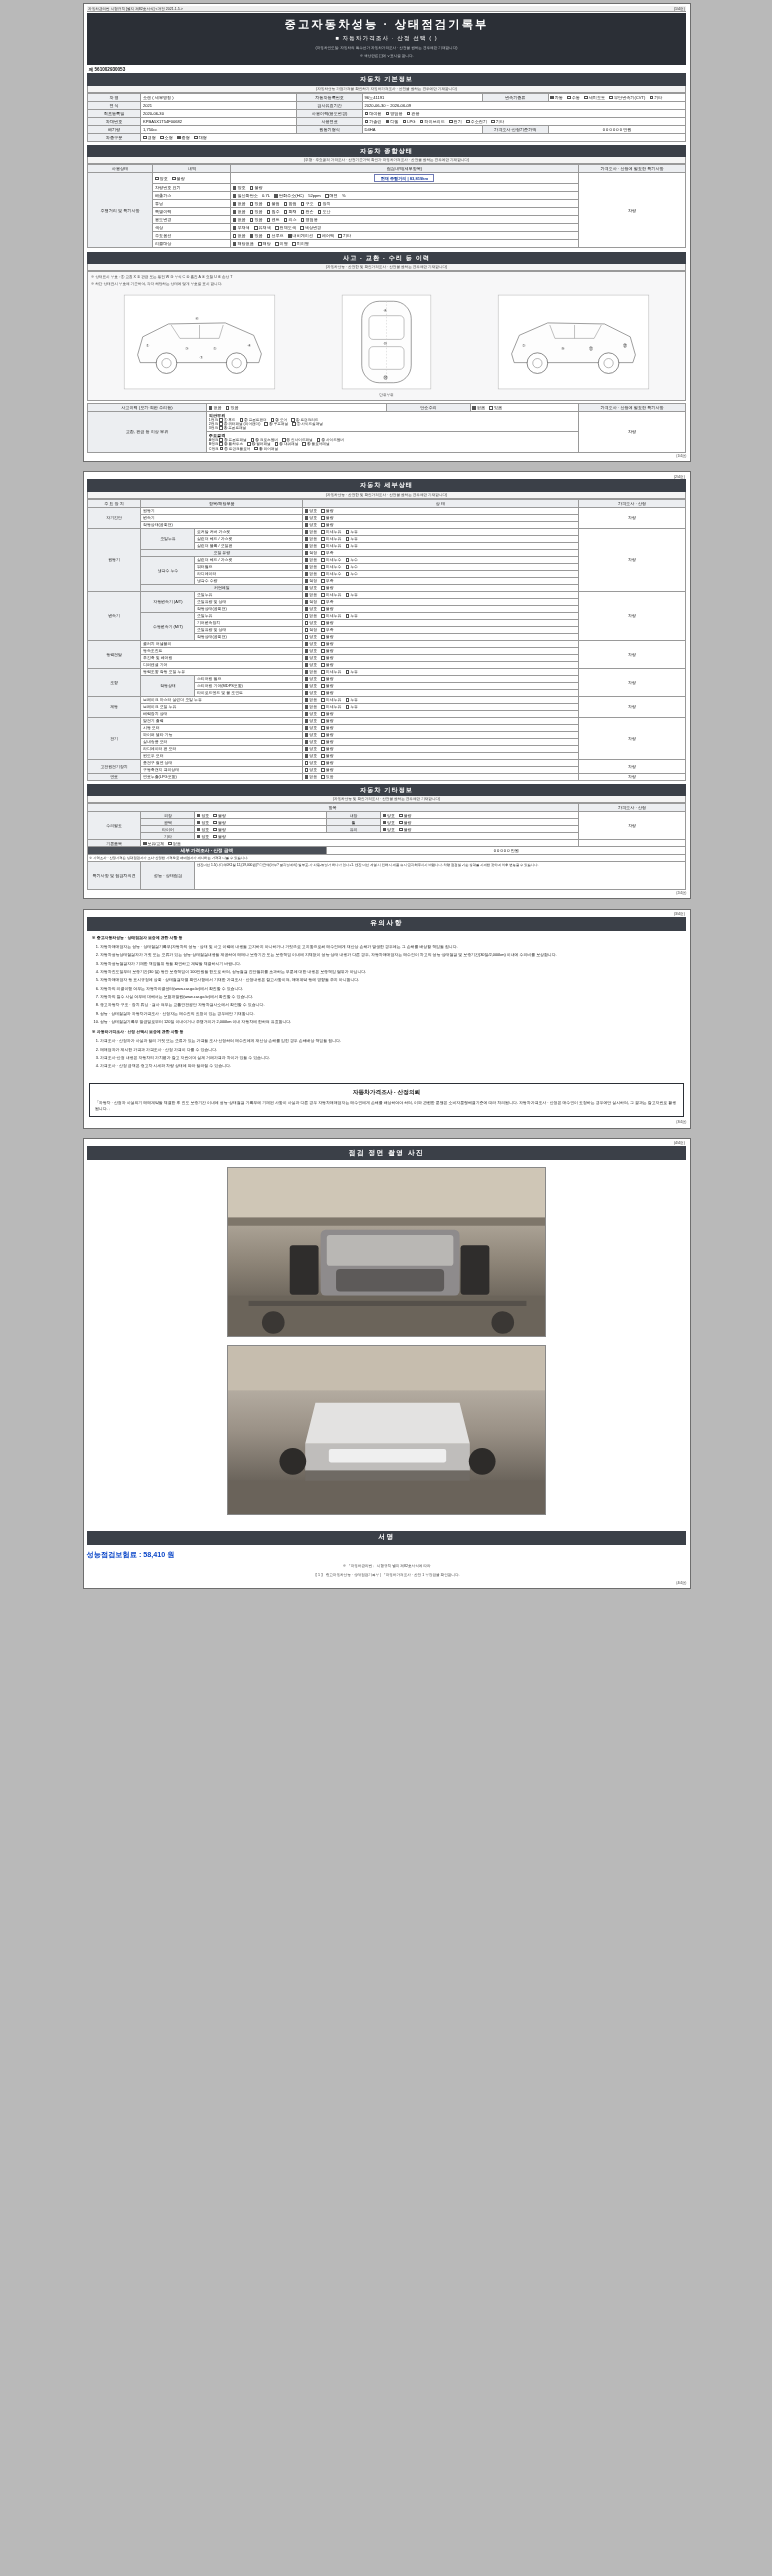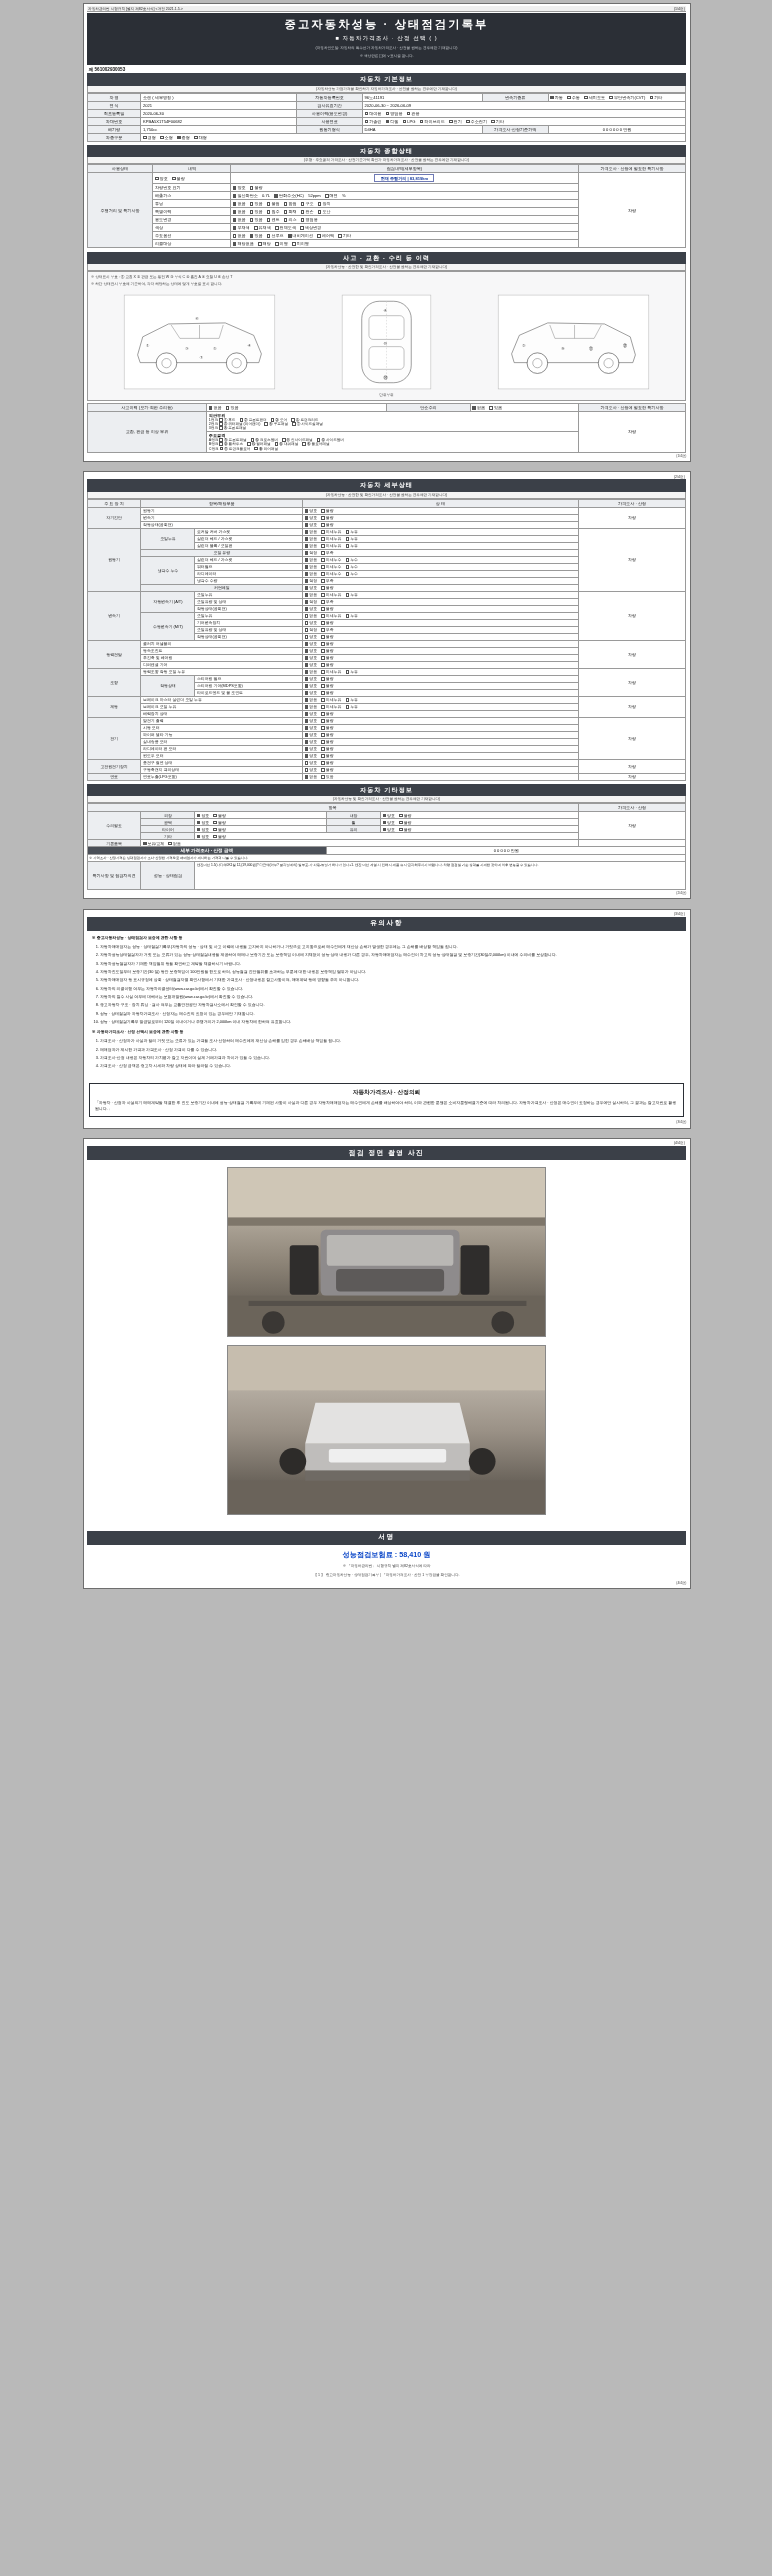--- a/index.html
+++ b/index.html
@@ -101,21 +101,21 @@
   .photos { padding:7.2px 0; text-align:center;}
   .photo {
     width:319px; height:170px; margin:0 auto 8.2px auto;
     border:0.5px solid #888;
     position:relative; overflow:hidden;
   }
   .sign-head {
     background:#3b4048; color:#fff; text-align:center; font-size:6.7px;
     font-weight:bold; padding:2.6px 0; letter-spacing:1.5px;
   }
-  .fee { text-align:center; font-size:7.2px; font-weight:bold; color:#0a46c8; padding:5.2px 0 2.1px 0;}
+  .fee { text-align:left; font-size:7.2px; font-weight:bold; color:#0a46c8; padding:5.2px 0 2.1px 0;}
   .footline { text-align:center; font-size:3.6px; color:#333; padding:2.1px 0 1px 0; line-height:1.6;}
   .pagefoot { font-size:3.3px; text-align:right; color:#444; padding-top:1px;}
   .smallrow td { padding:0.5px 1.5px; font-size:3.9px;}
   .bar-dark { background:#4a4f57; color:#fff; font-weight:bold; text-align:center; font-size:4.6px;}
 </style>
 </head>
 <body>
 
 <div class="page">
 

